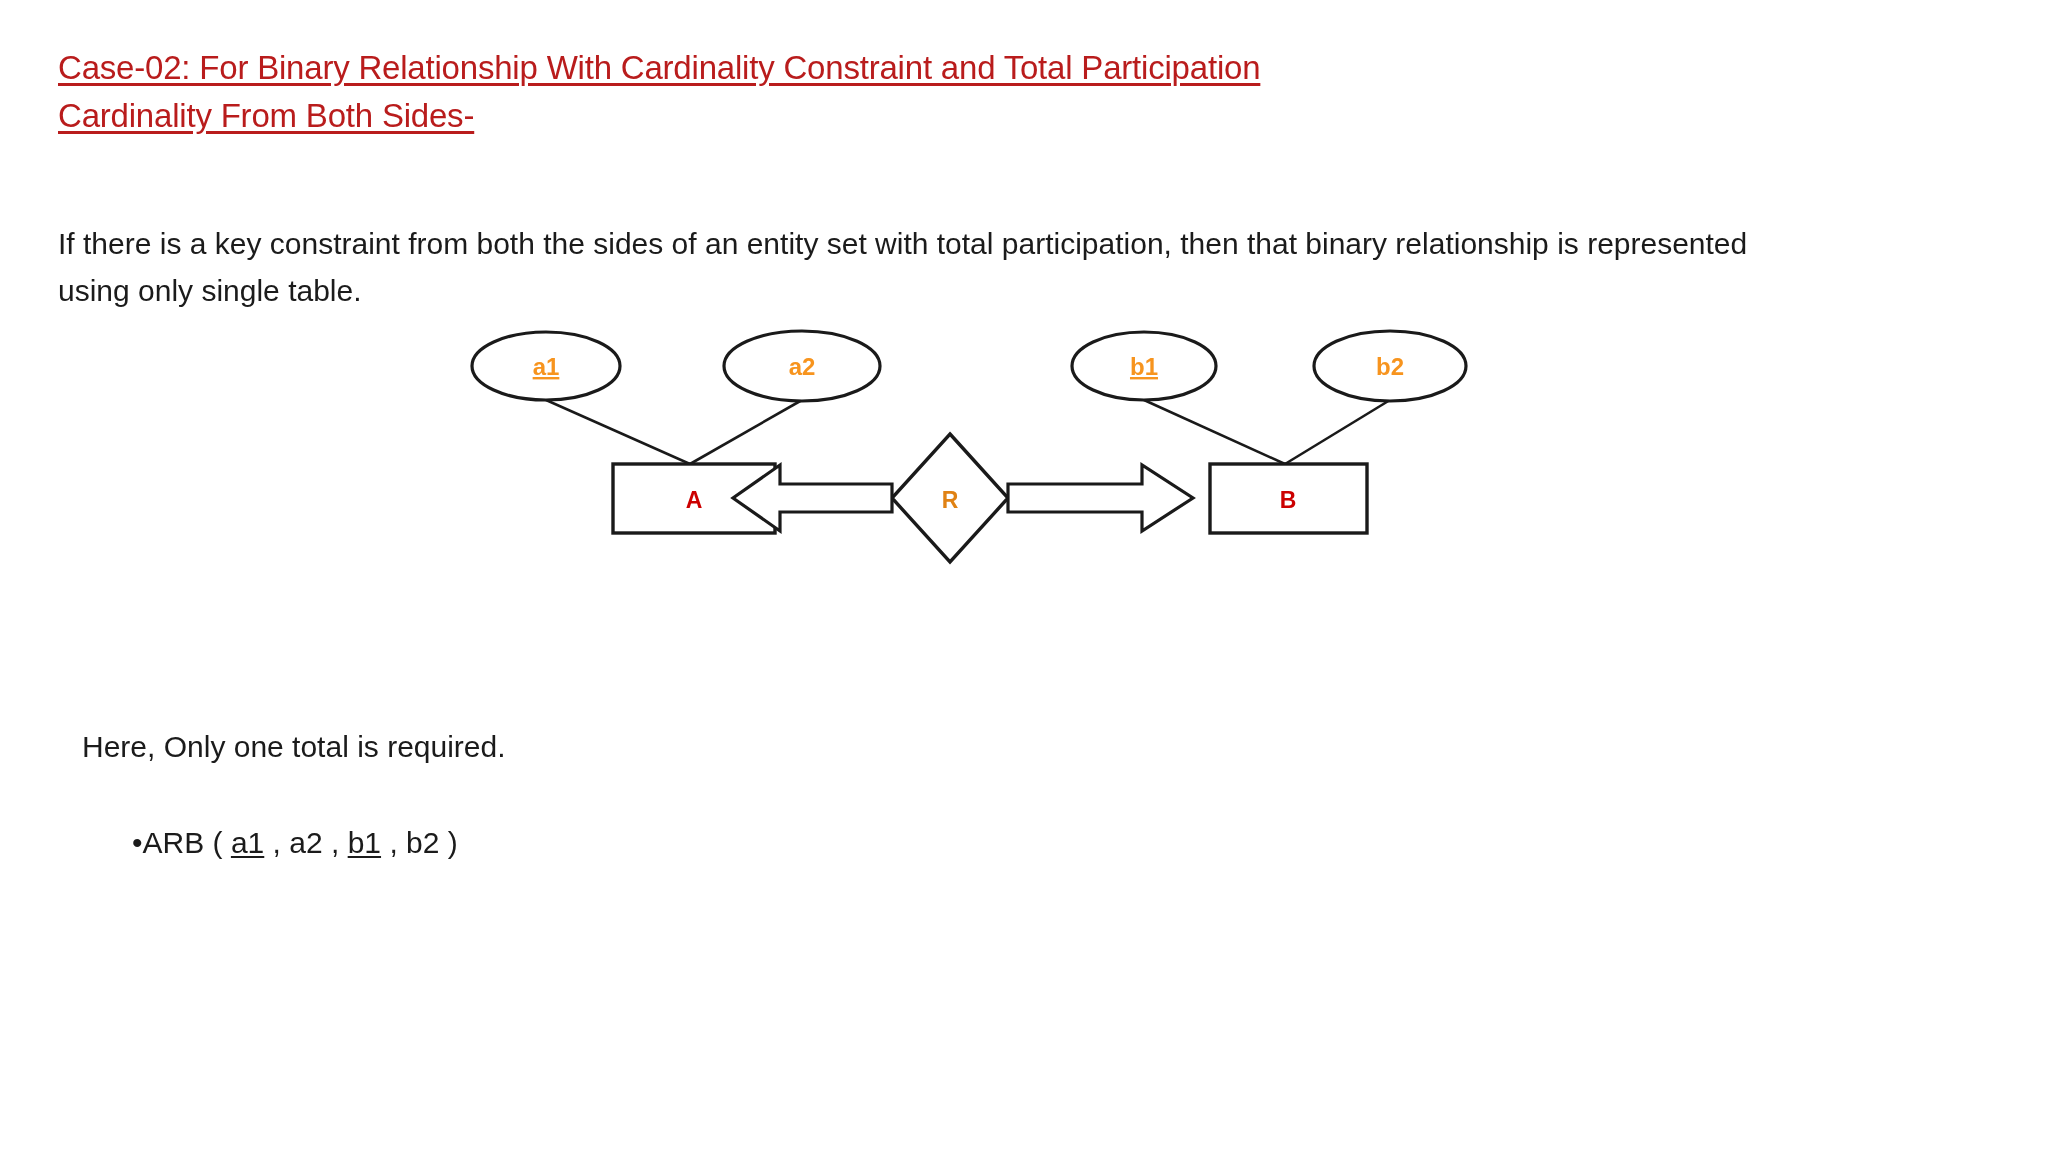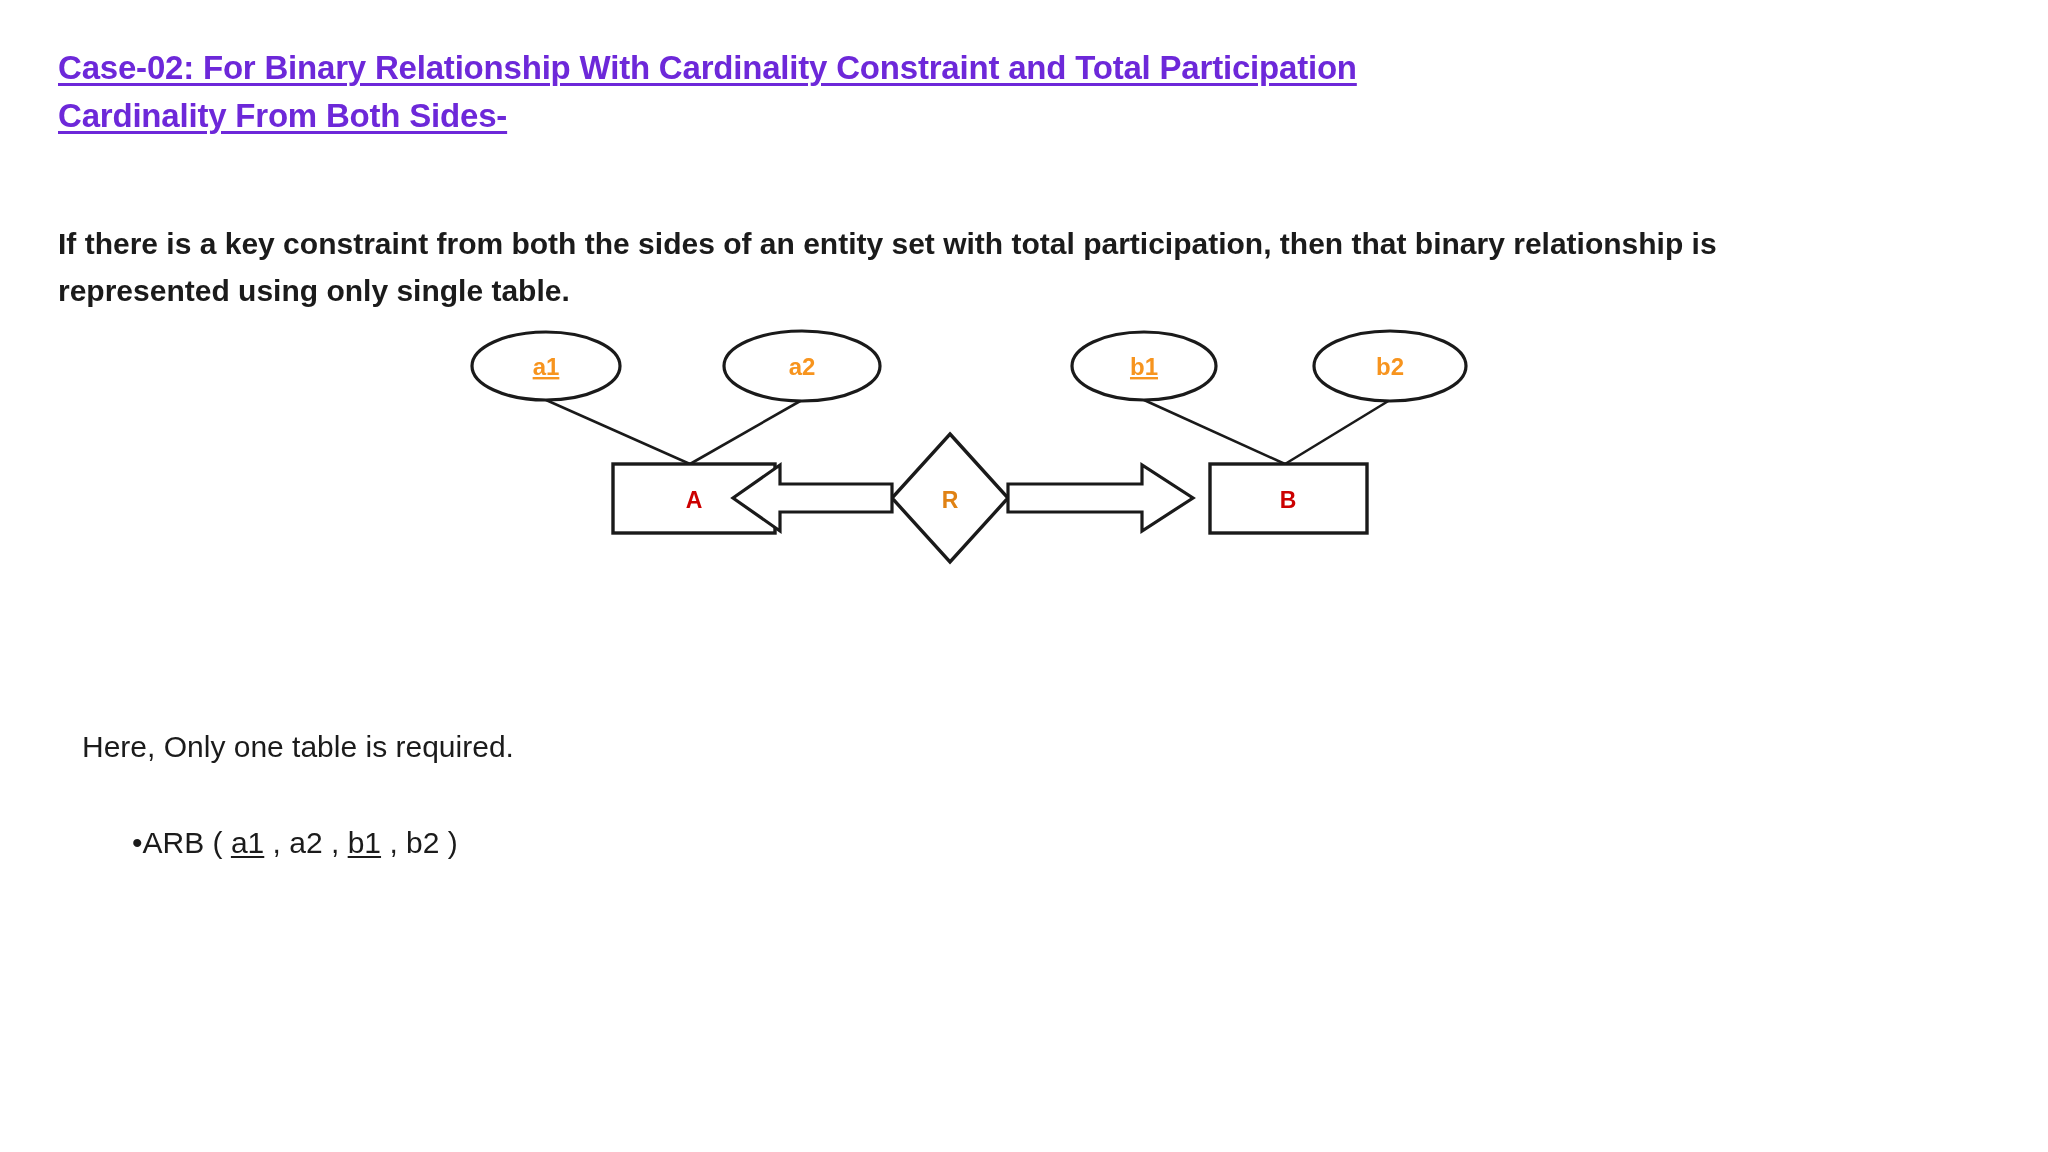--- a/index.html
+++ b/index.html
@@ -23,43 +23,43 @@
     background: #ffffff;
   }
 
   
   .heading {
     position: absolute;
     left: 58px;
     top: 44px;
     width: 1700px;
     font-family: "Liberation Sans Narrow", "Liberation Sans", sans-serif;
-    font-weight: bold;
+    font-weight: normal;
     font-size: 33px;
     line-height: 48px;
     letter-spacing: -0.2px;
-    color: #6d28d9;
+    color: #b91c1c;
   }
   .heading .hline {
     display: block;
     text-decoration: underline;
     text-decoration-thickness: 2.5px;
     text-underline-offset: 4px;
   }
 
   
   .intro {
     position: absolute;
     left: 58px;
     top: 190px;
     width: 1730px;
     font-size: 30px;
     line-height: 47px;
     color: #1b1b1b;
-    font-weight: bold;
+    font-weight: normal;
   }
 
   
   .diagram {
     position: absolute;
     left: 470px;
     top: 300px;
     width: 1100px;
     height: 300px;
   }
@@ -159,19 +159,19 @@
       </g>
 
       <g>
         <polygon points="538,184 672,184 672,165 723,198 672,231 672,212 538,212" fill="#ffffff" stroke="#1a1a1a" stroke-width="3.2" stroke-linejoin="miter"></polygon>
       </g>
 
     </svg>
   </div>
 
   <div class="notes">
-    <span class="note-line">Here, Only one table is required.</span>
+    <span class="note-line">Here, Only one total is required.</span>
     <span class="note-line">
       <span>•</span><span>ARB</span><span> ( </span><u>a1</u><span> , </span><span>a2</span><span> , </span><u>b1</u><span> , </span><span>b2</span><span> )</span>
     </span>
   </div>
 
 </div>
 
 </body></html>

